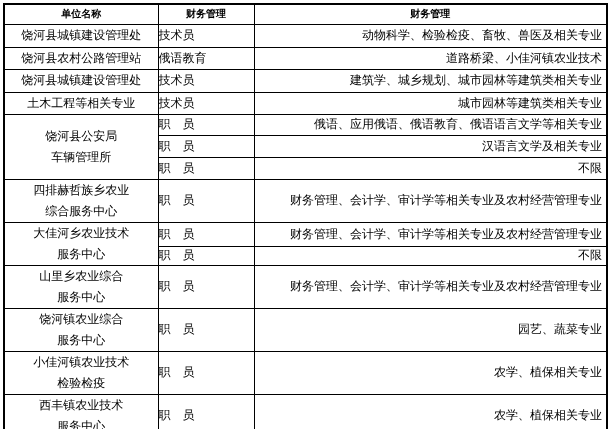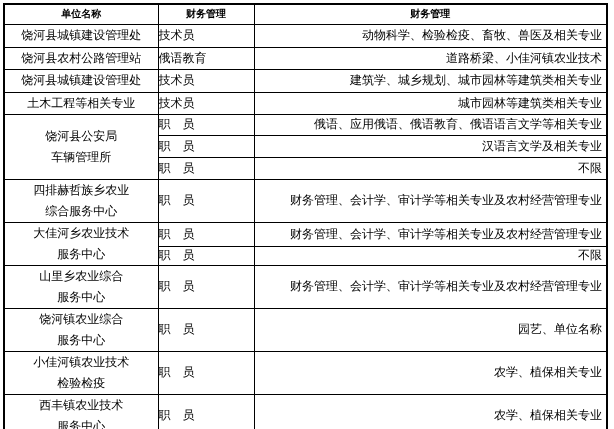--- a/index.html
+++ b/index.html
@@ -121,21 +121,21 @@
     <tr style="height:42px">
       <td class="unit">山里乡农业综合
 服务中心</td>
       <td class="pos">职　员</td>
       <td class="req">财务管理、会计学、审计学等相关专业及农村经营管理专业</td>
     </tr>
     <tr style="height:43px">
       <td class="unit">饶河镇农业综合
 服务中心</td>
       <td class="pos">职　员</td>
-      <td class="req">园艺、单位名称</td>
+      <td class="req">园艺、蔬菜专业</td>
     </tr>
     <tr style="height:43px">
       <td class="unit">小佳河镇农业技术
 检验检疫</td>
       <td class="pos">职　员</td>
       <td class="req">农学、植保相关专业</td>
     </tr>
     <tr style="height:40px">
       <td class="unit">西丰镇农业技术
 服务中心</td>

